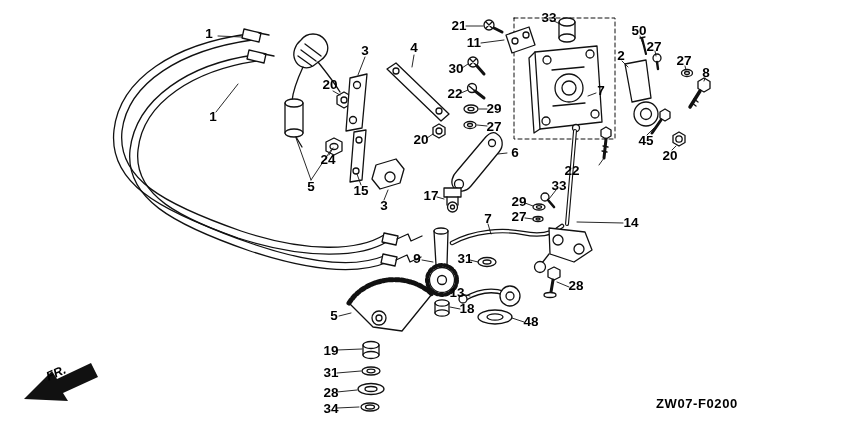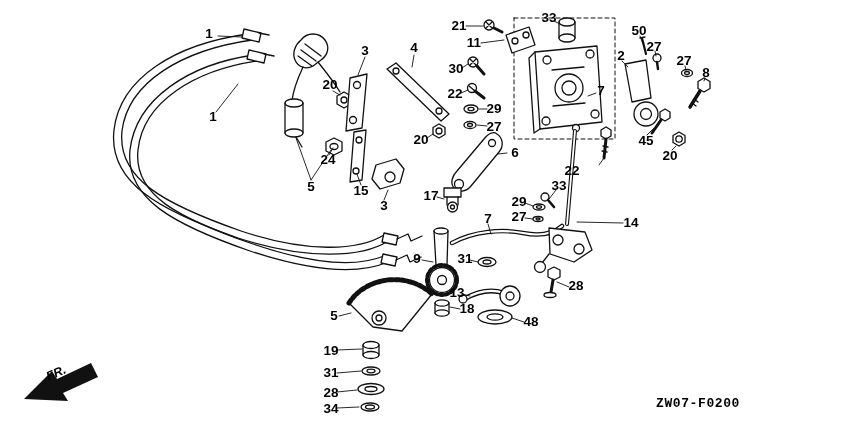--- a/index.html
+++ b/index.html
@@ -11,21 +11,21 @@
     transform:translate(-50%,-50%);
     font-weight:bold;
     font-size:13.5px;
     line-height:1;
     color:#000;
     white-space:nowrap;
   }
   .code {
     position:absolute;
     left:656px; top:396px;
-    font-size:13px; font-weight:bold; letter-spacing:0.6px; color:#000;font-family:Liberation Mono, monospace;
+    font-size:13px; font-weight:bold; letter-spacing:0.6px; color:#000;
   }
   .fr-label {
     position:absolute;
     left:46px; top:366px;
     font-size:12.5px; font-weight:bold; font-style:italic;
     transform:rotate(-24deg);
     color:#000;
   }
 </style>
 </head>

